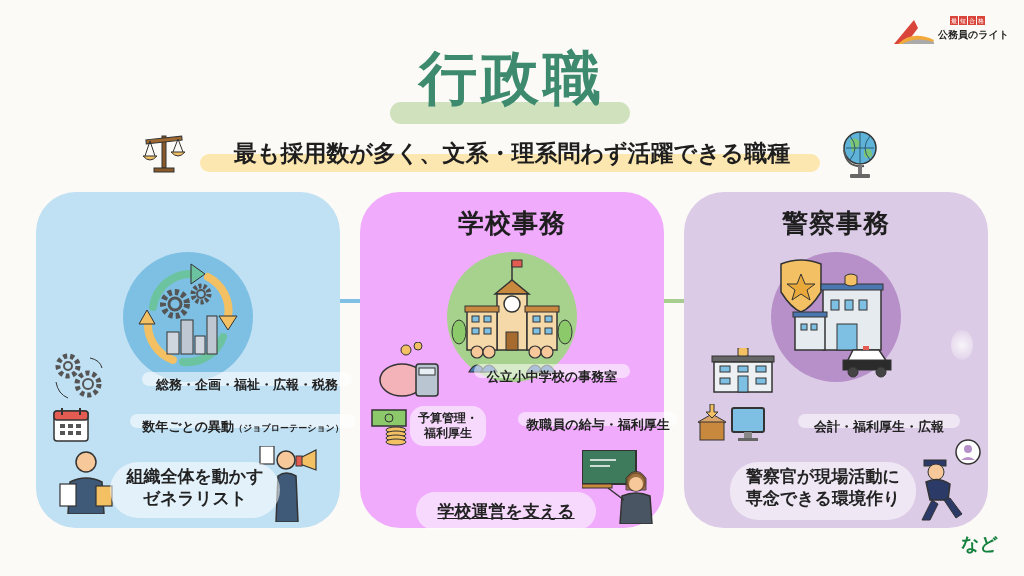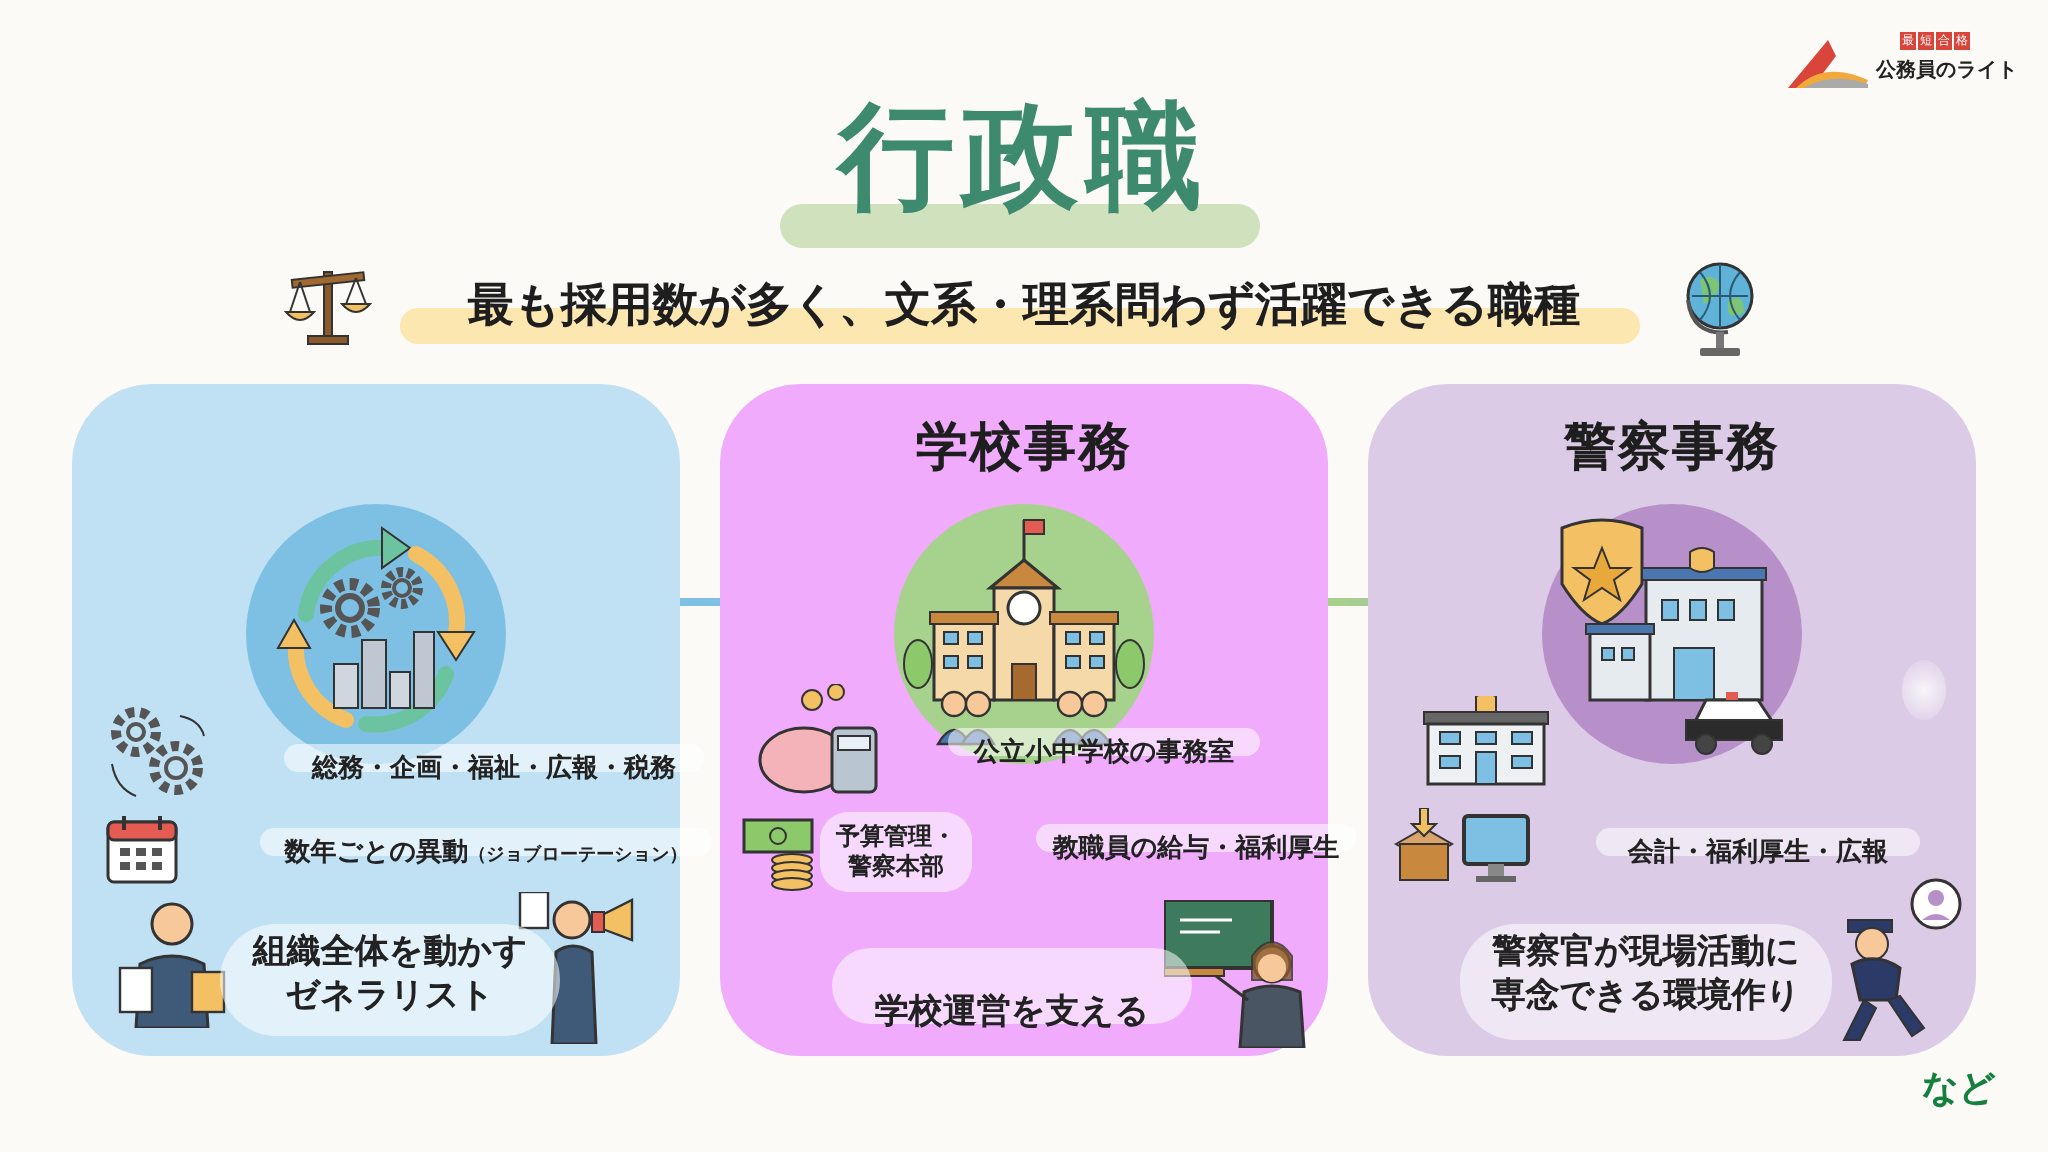--- a/index.html
+++ b/index.html
@@ -220,36 +220,36 @@
     <circle cx="19" cy="12" r="4" fill="none" stroke="#333"></circle>
     <g fill="#f3c063" stroke="#333">
         <ellipse cx="26" cy="24" rx="10" ry="3"></ellipse>
         <ellipse cx="26" cy="28" rx="10" ry="3"></ellipse>
         <ellipse cx="26" cy="32" rx="10" ry="3"></ellipse>
         <ellipse cx="26" cy="36" rx="10" ry="3"></ellipse>
       </g>
   </svg>
   <div class="pill" style="left:50px;top:214px;width:76px;height:40px;font-size:12px;line-height:15px;padding-top:5px;border-radius:14px;">
     <div>予算管理・</div>
-    <div>警察本部</div>
+    <div>福利厚生</div>
   </div>
   <div class="pill p-sm" style="left:130px;top:220px;width:160px;">教職員の給与・福利厚生</div>
 
   <svg class="icon" style="left:222px;top:258px;" width="72" height="74" viewBox="0 0 72 74">
     <rect x="0" y="0" width="54" height="34" fill="#3e7a5c" stroke="#333" stroke-width="2"></rect>
     <line x1="8" y1="10" x2="34" y2="10" stroke="#fff" stroke-width="1.5"></line>
     <line x1="8" y1="16" x2="28" y2="16" stroke="#fff" stroke-width="1.5"></line>
     <rect x="0" y="34" width="30" height="4" fill="#c8883e" stroke="#333"></rect>
     <circle cx="54" cy="32" r="9" fill="#f7c99a" stroke="#333" stroke-width="1.5"></circle>
     <path d="M44 28 Q54 14 64 28 L64 40 L44 40 Z" fill="#8a5a2b" stroke="#333" opacity="0.8"></path>
     <circle cx="54" cy="34" r="7" fill="#f7c99a"></circle>
     <path d="M38 74 L40 46 Q54 40 68 46 L70 74 Z" fill="#4a5563" stroke="#333" stroke-width="1.5"></path>
     <line x1="42" y1="50" x2="26" y2="38" stroke="#333" stroke-width="1.5"></line>
   </svg>
-  <div class="pill p-big" style="left:56px;top:282px;width:180px;height:38px;border-radius:20px;padding-top:21px;">
+  <div class="pill p-big" style="left:56px;top:300px;width:180px;height:38px;border-radius:20px;padding-top:8px;text-decoration:underline;">
     <div>学校運営を支える</div>
   </div>
 </div>
 
 <div class="card purple">
   <div class="card-title">警察事務</div>
   <div class="hero">
     <svg width="130" height="130" viewBox="0 0 130 130">
       <path d="M10 12 Q30 4 50 12 L50 40 Q40 56 30 60 Q20 56 10 40 Z" fill="#f3c063" stroke="#333" stroke-width="1.5"></path>
       <polygon points="30,22 34,32 44,32 36,38 39,48 30,42 21,48 24,38 16,32 26,32" fill="#e9a83a" stroke="#333"></polygon>

